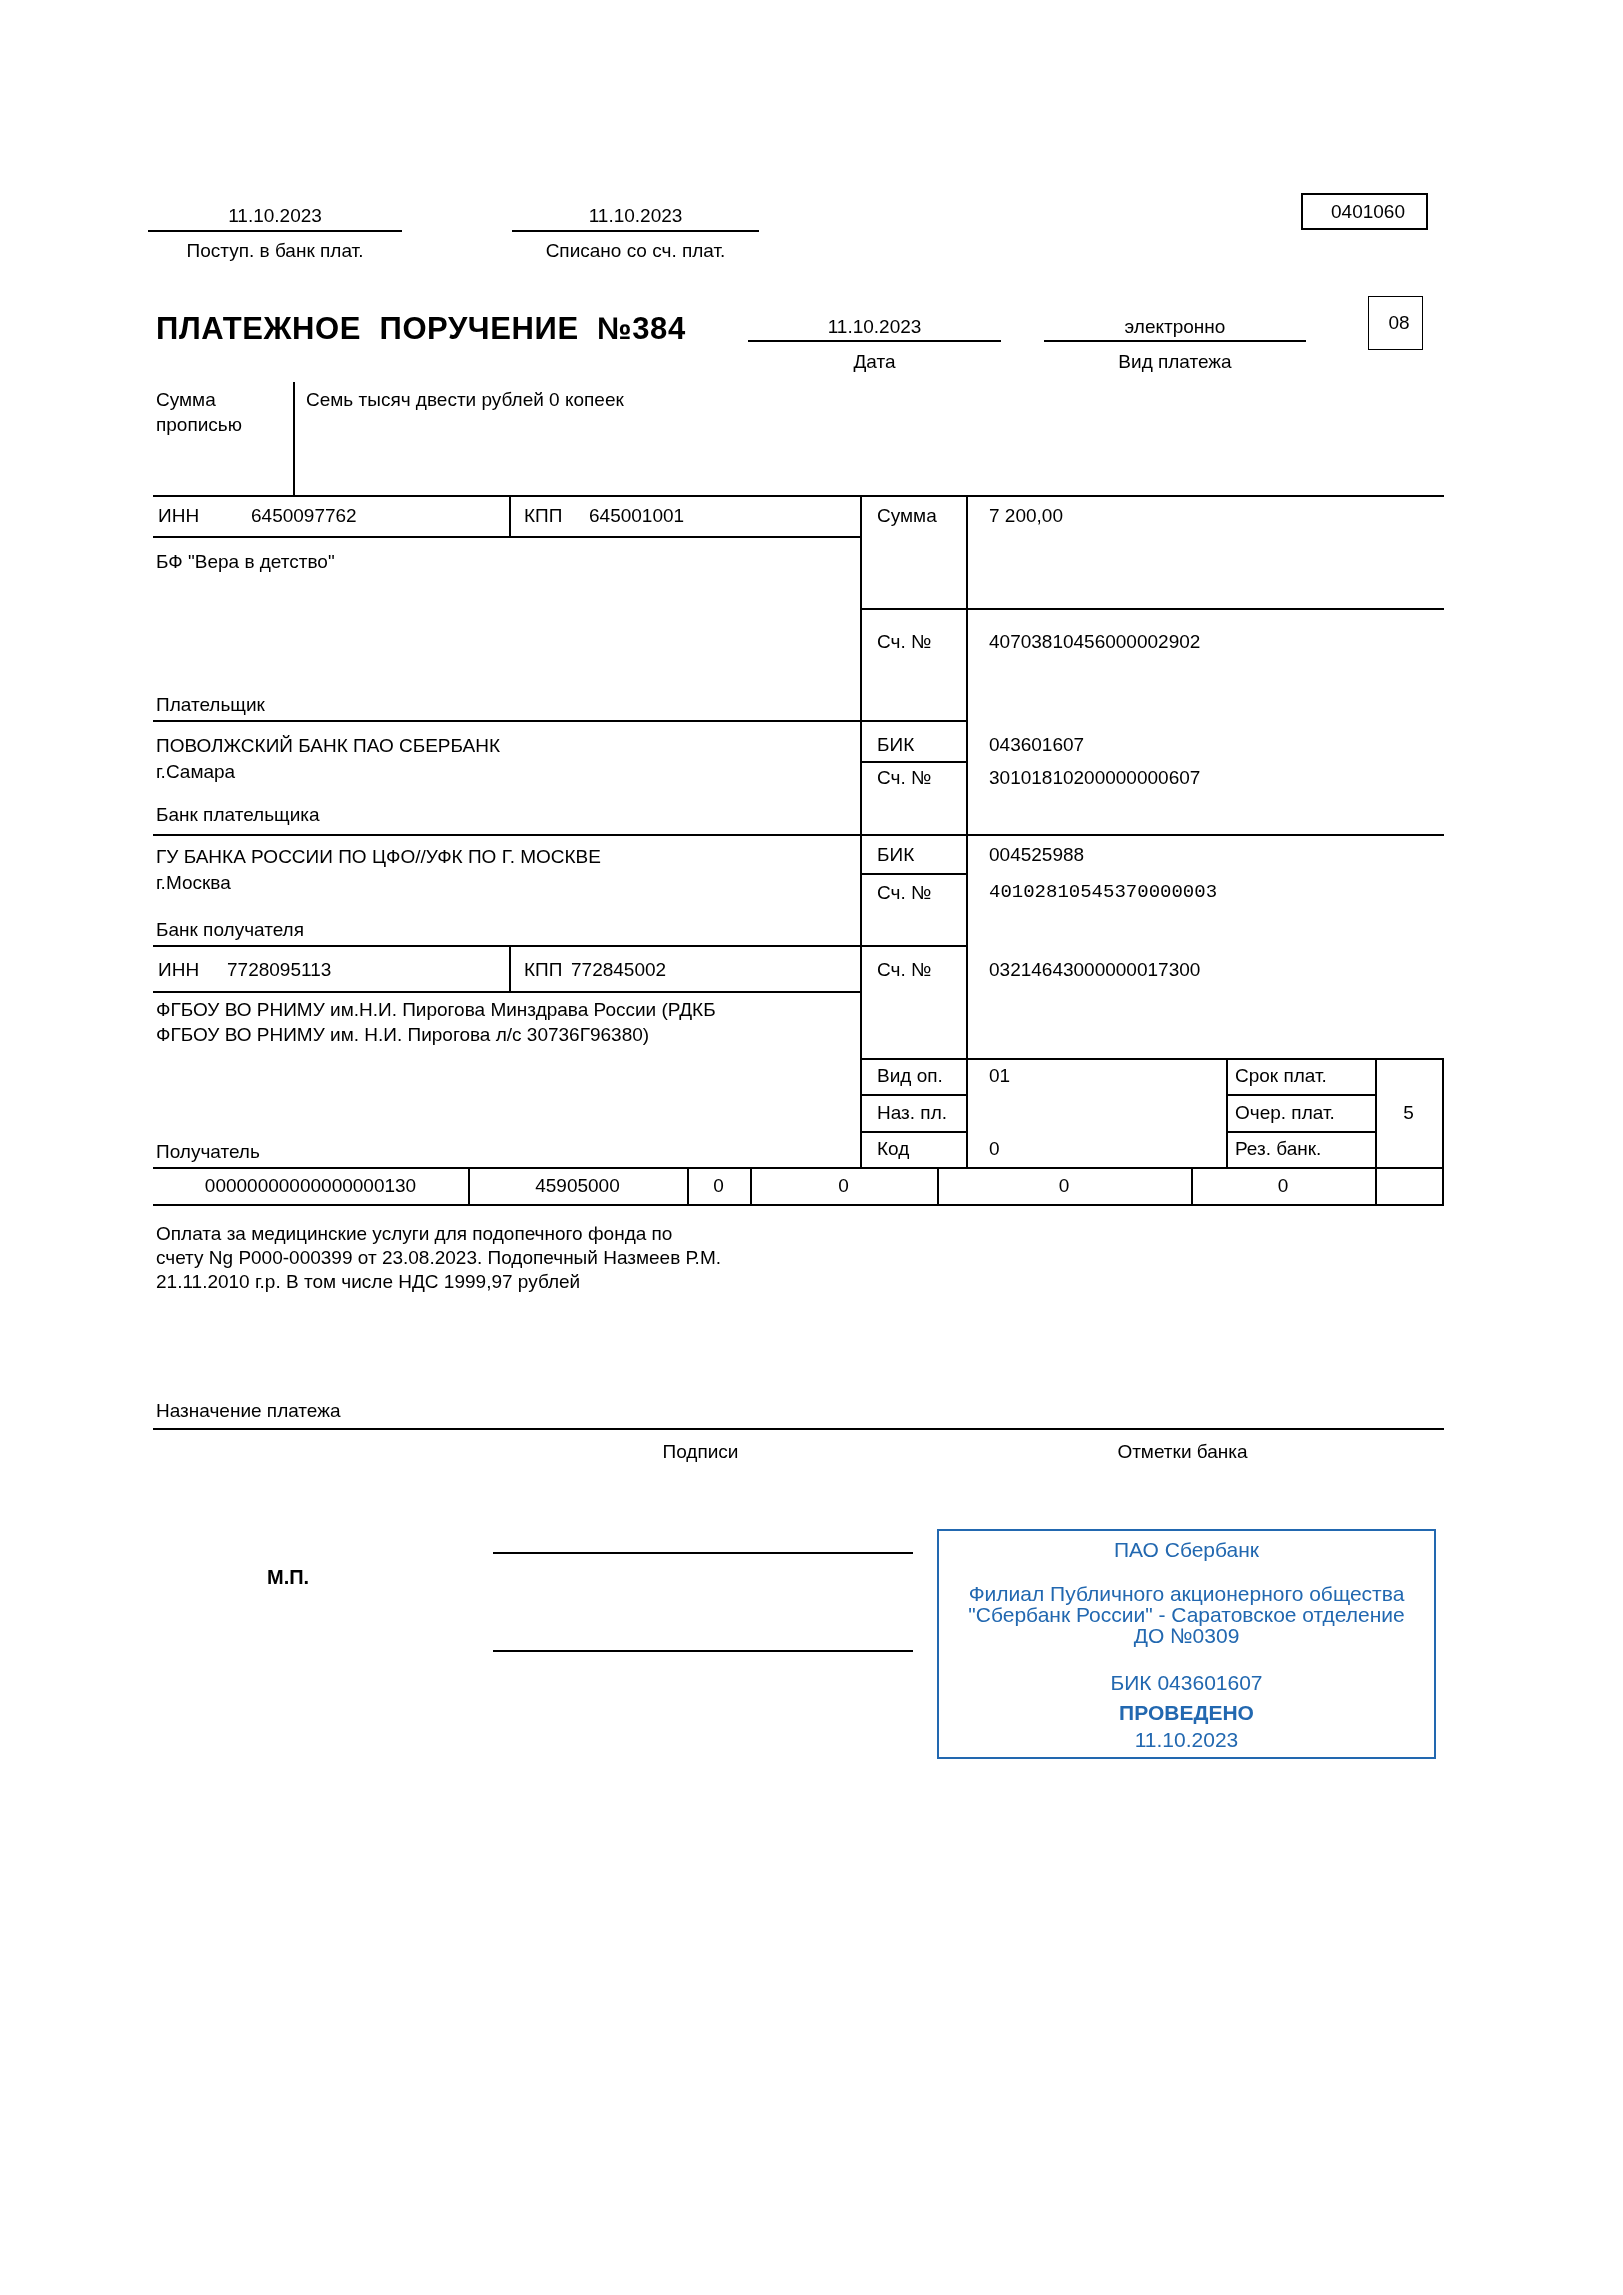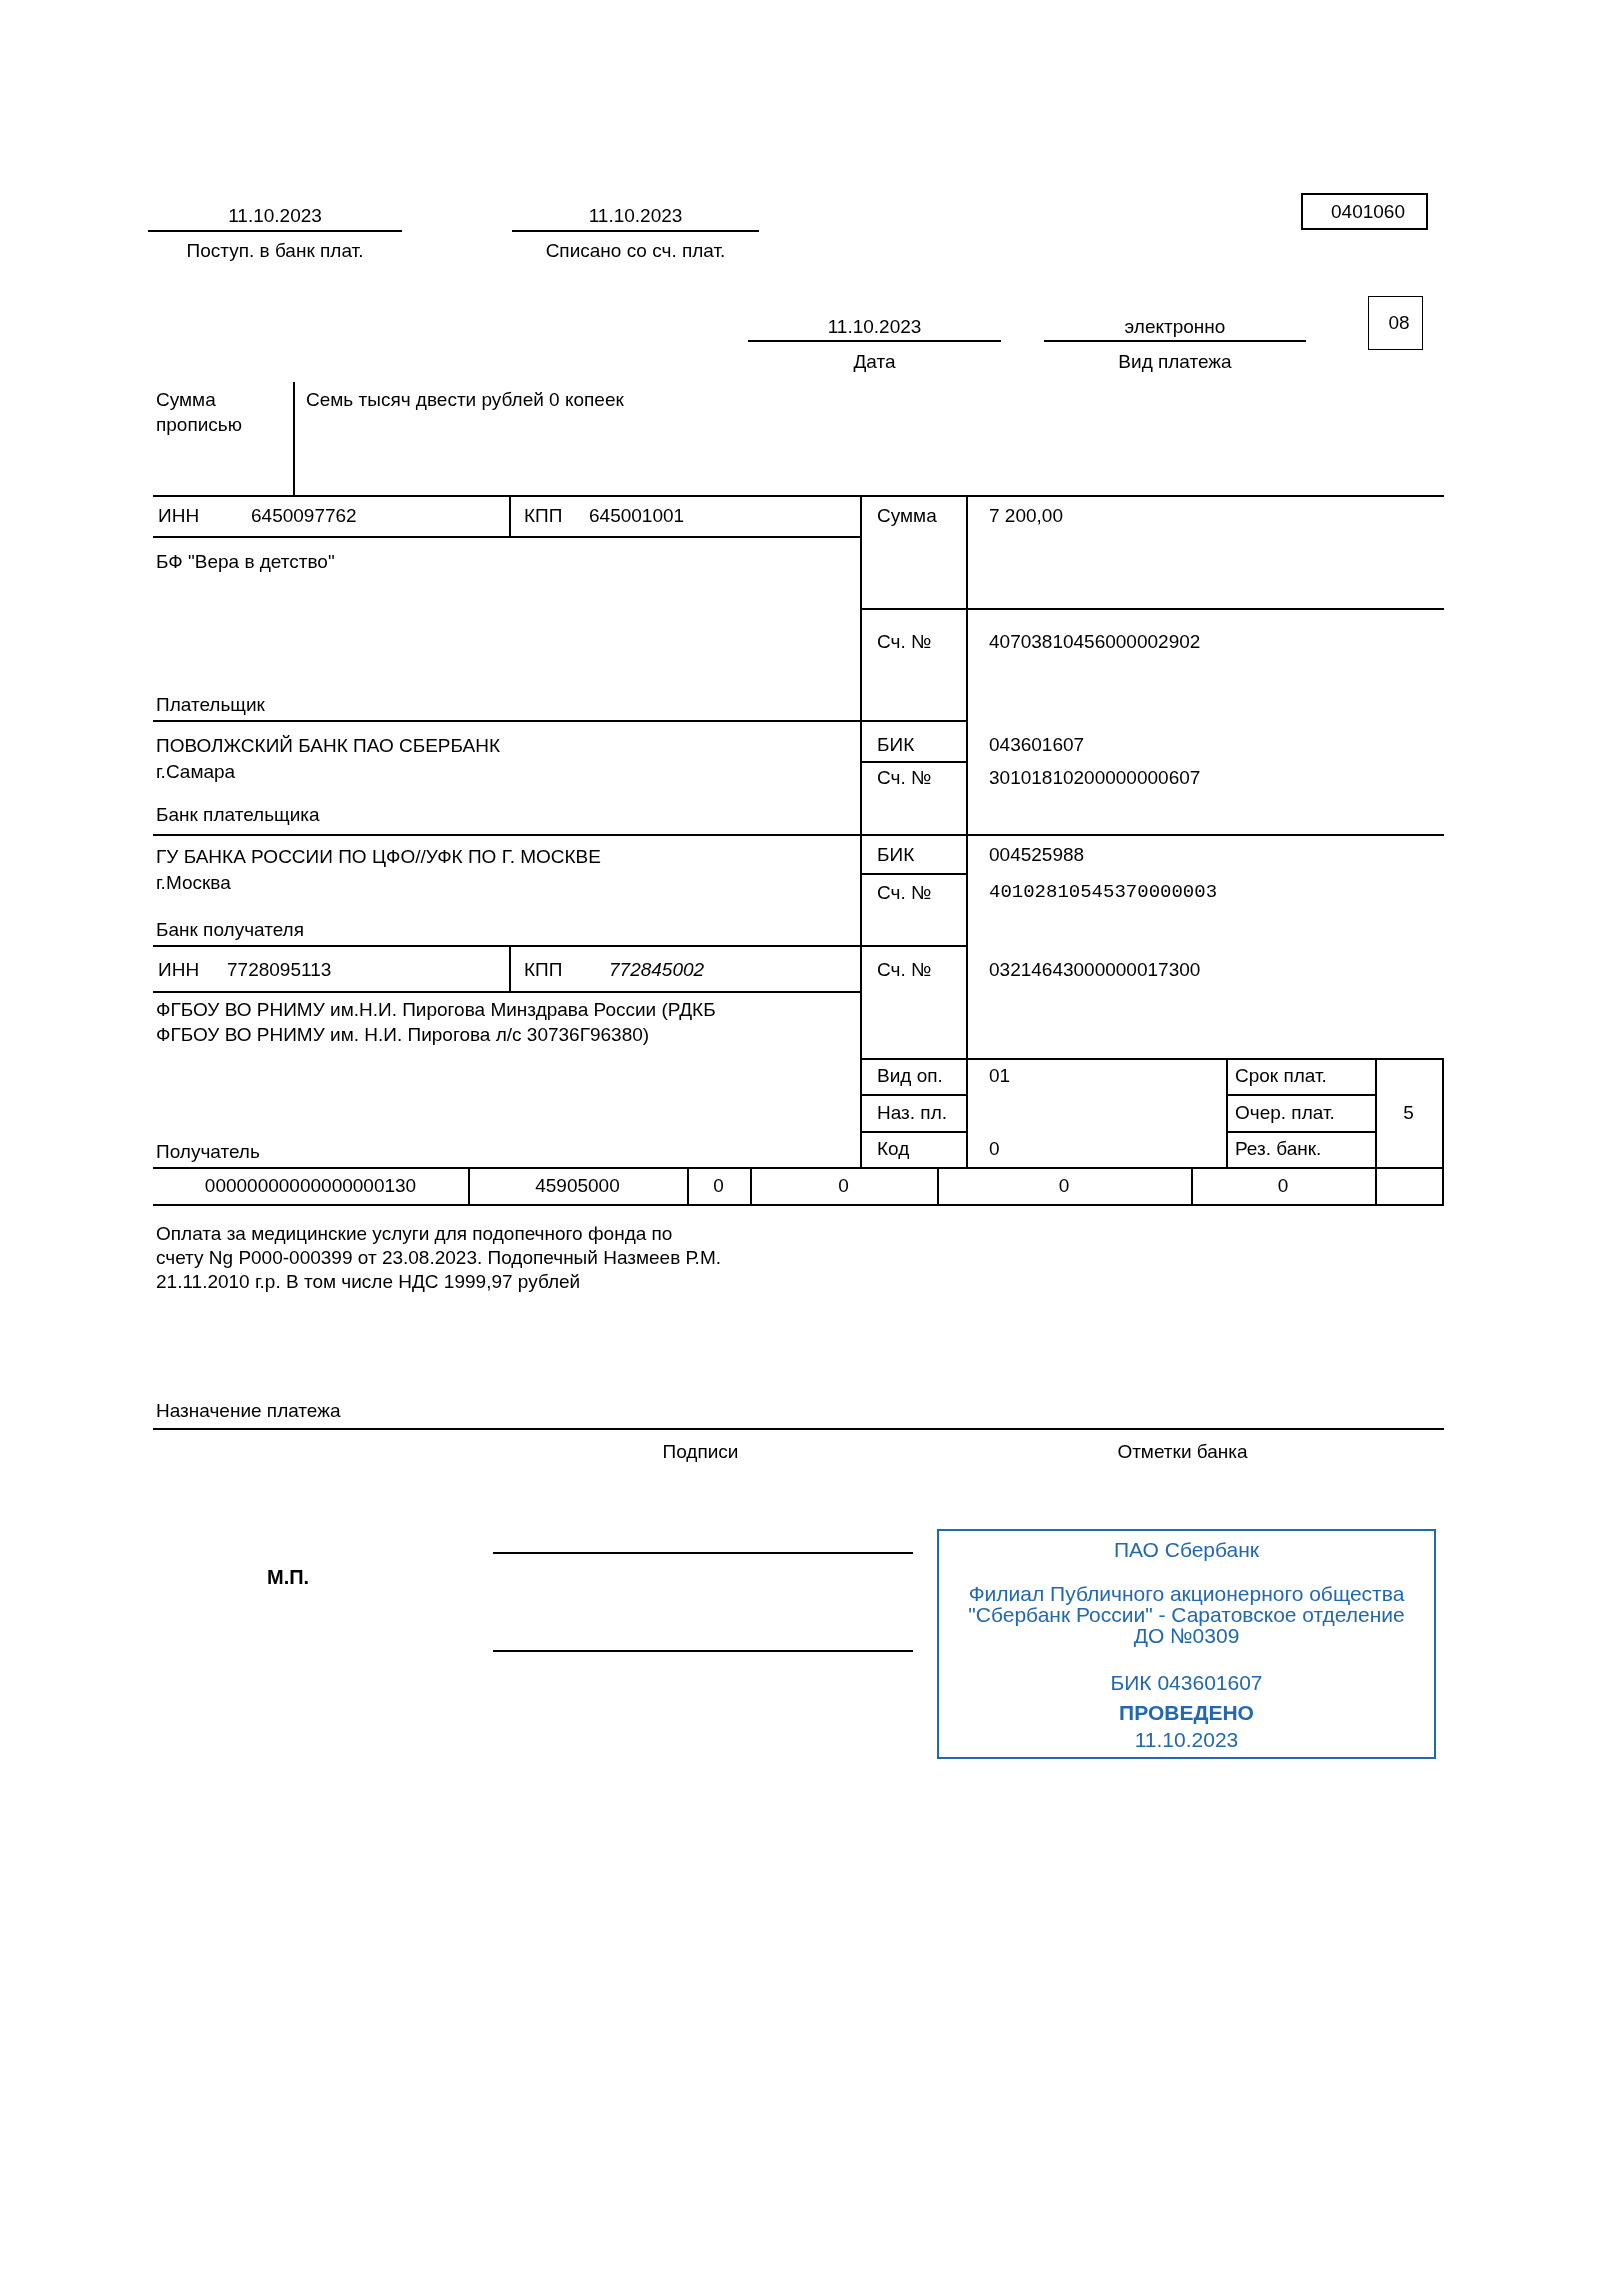--- a/index.html
+++ b/index.html
@@ -26,20 +26,21 @@
   <div class="t ctr" style="left:148px;top:205px;width:254px;">11.10.2023</div>
   <div class="ln" style="left:148px;top:230px;width:254px;height:2.4px;"></div>
   <div class="t ctr" style="left:148px;top:240px;width:254px;">Поступ. в банк плат.</div>
 
   <div class="t ctr" style="left:512px;top:205px;width:247px;">11.10.2023</div>
   <div class="ln" style="left:512px;top:230px;width:247px;height:2.4px;"></div>
   <div class="t ctr" style="left:512px;top:240px;width:247px;">Списано со сч. плат.</div>
 
   <div class="box" style="left:1301px;top:193px;width:127px;height:37px;">0401060</div>
 
+  <div class="title" style="left:156px;top:311px;">ПЛАТЕЖНОЕ  ПОРУЧЕНИЕ  №384</div>
 
   <div class="t ctr" style="left:748px;top:316px;width:253px;">11.10.2023</div>
   <div class="ln" style="left:748px;top:340px;width:253px;height:2.4px;"></div>
   <div class="t ctr" style="left:748px;top:351px;width:253px;">Дата</div>
 
   <div class="t ctr" style="left:1044px;top:316px;width:262px;">электронно</div>
   <div class="ln" style="left:1044px;top:340px;width:262px;height:2.4px;"></div>
   <div class="t ctr" style="left:1044px;top:351px;width:262px;">Вид платежа</div>
 
   <div class="box" style="left:1368px;top:296px;width:55px;height:54px;border-width:1.8px;">08</div>
@@ -103,21 +104,21 @@
   <div class="t" style="left:877px;top:844px;">БИК</div>
   <div class="t" style="left:989px;top:844px;">004525988</div>
   <div class="t" style="left:156px;top:872px;">г.Москва</div>
   <div class="t" style="left:877px;top:882px;">Сч. №</div>
   <div class="t" style="left:989px;top:882px;font-family:Liberation Mono, monospace;">40102810545370000003</div>
   <div class="t" style="left:156px;top:919px;">Банк получателя</div>
 
   <div class="t" style="left:158px;top:959px;">ИНН</div>
   <div class="t" style="left:227px;top:959px;">7728095113</div>
   <div class="t" style="left:524px;top:959px;">КПП</div>
-  <div class="t" style="left:609px;top:959px;font-style:italic;">772845002</div>
+  <div class="t" style="left:571px;top:959px;">772845002</div>
   <div class="t" style="left:877px;top:959px;">Сч. №</div>
   <div class="t" style="left:989px;top:959px;">03214643000000017300</div>
 
   <div class="t" style="left:156px;top:999px;">ФГБОУ ВО РНИМУ им.Н.И. Пирогова Минздрава России (РДКБ</div>
   <div class="t" style="left:156px;top:1024px;">ФГБОУ ВО РНИМУ им. Н.И. Пирогова л/с 30736Г96380)</div>
 
   <div class="t" style="left:877px;top:1065px;">Вид оп.</div>
   <div class="t" style="left:989px;top:1065px;">01</div>
   <div class="t" style="left:1235px;top:1065px;">Срок плат.</div>
 

